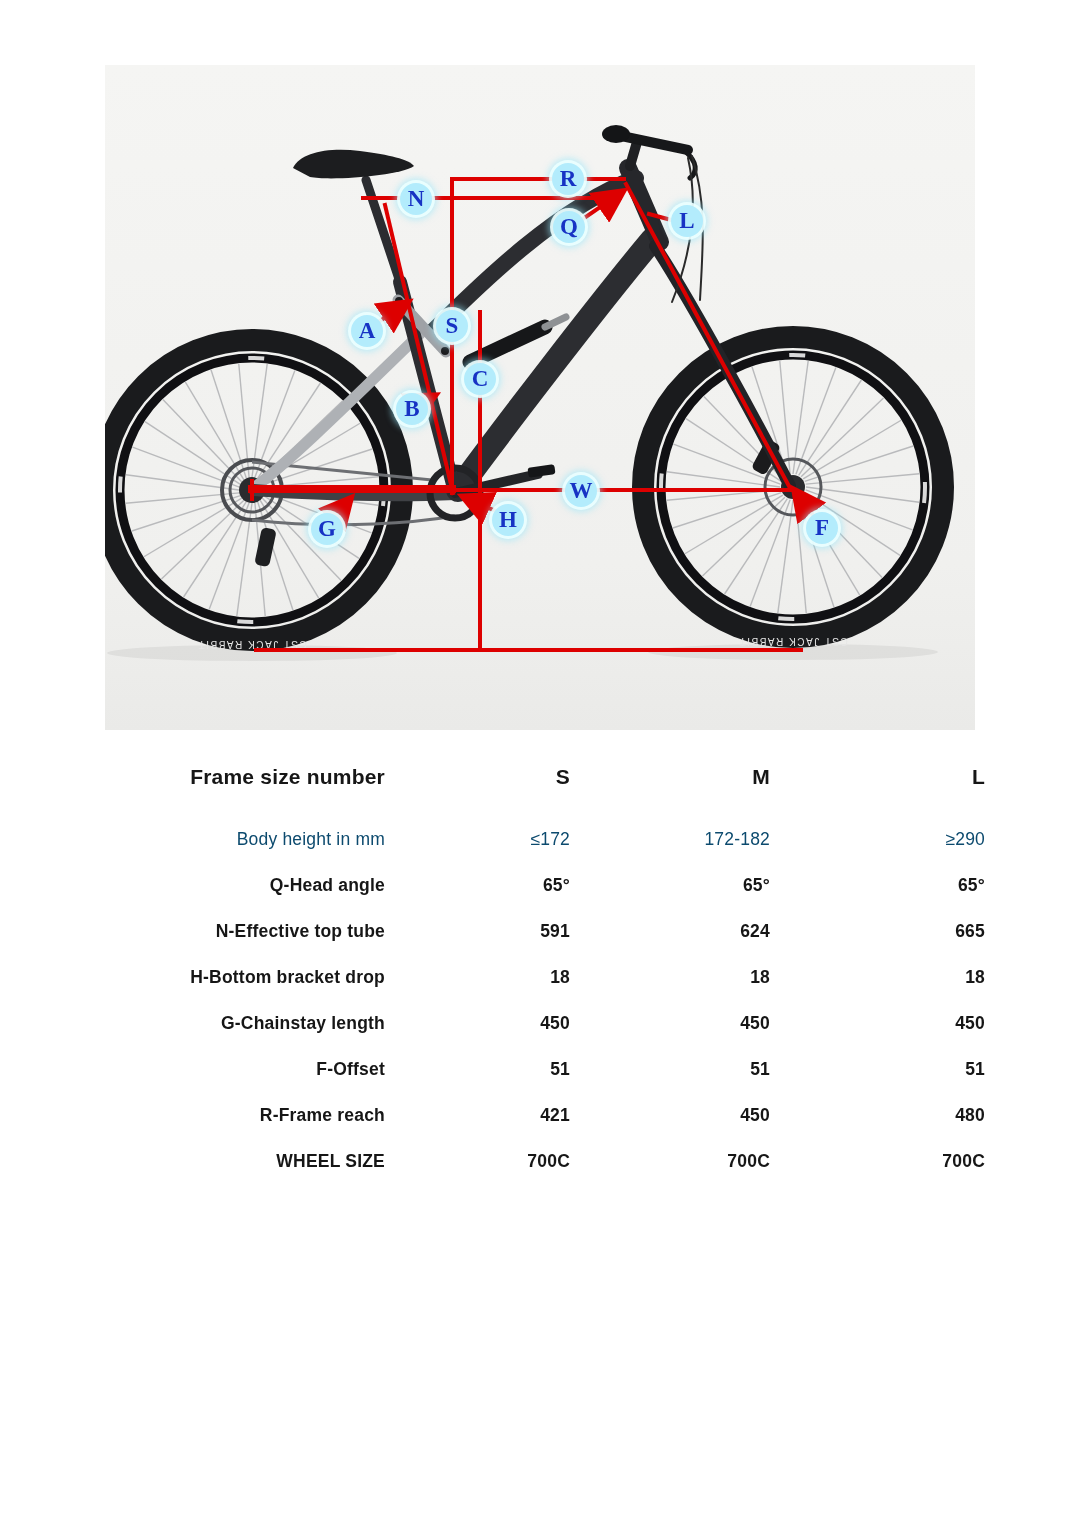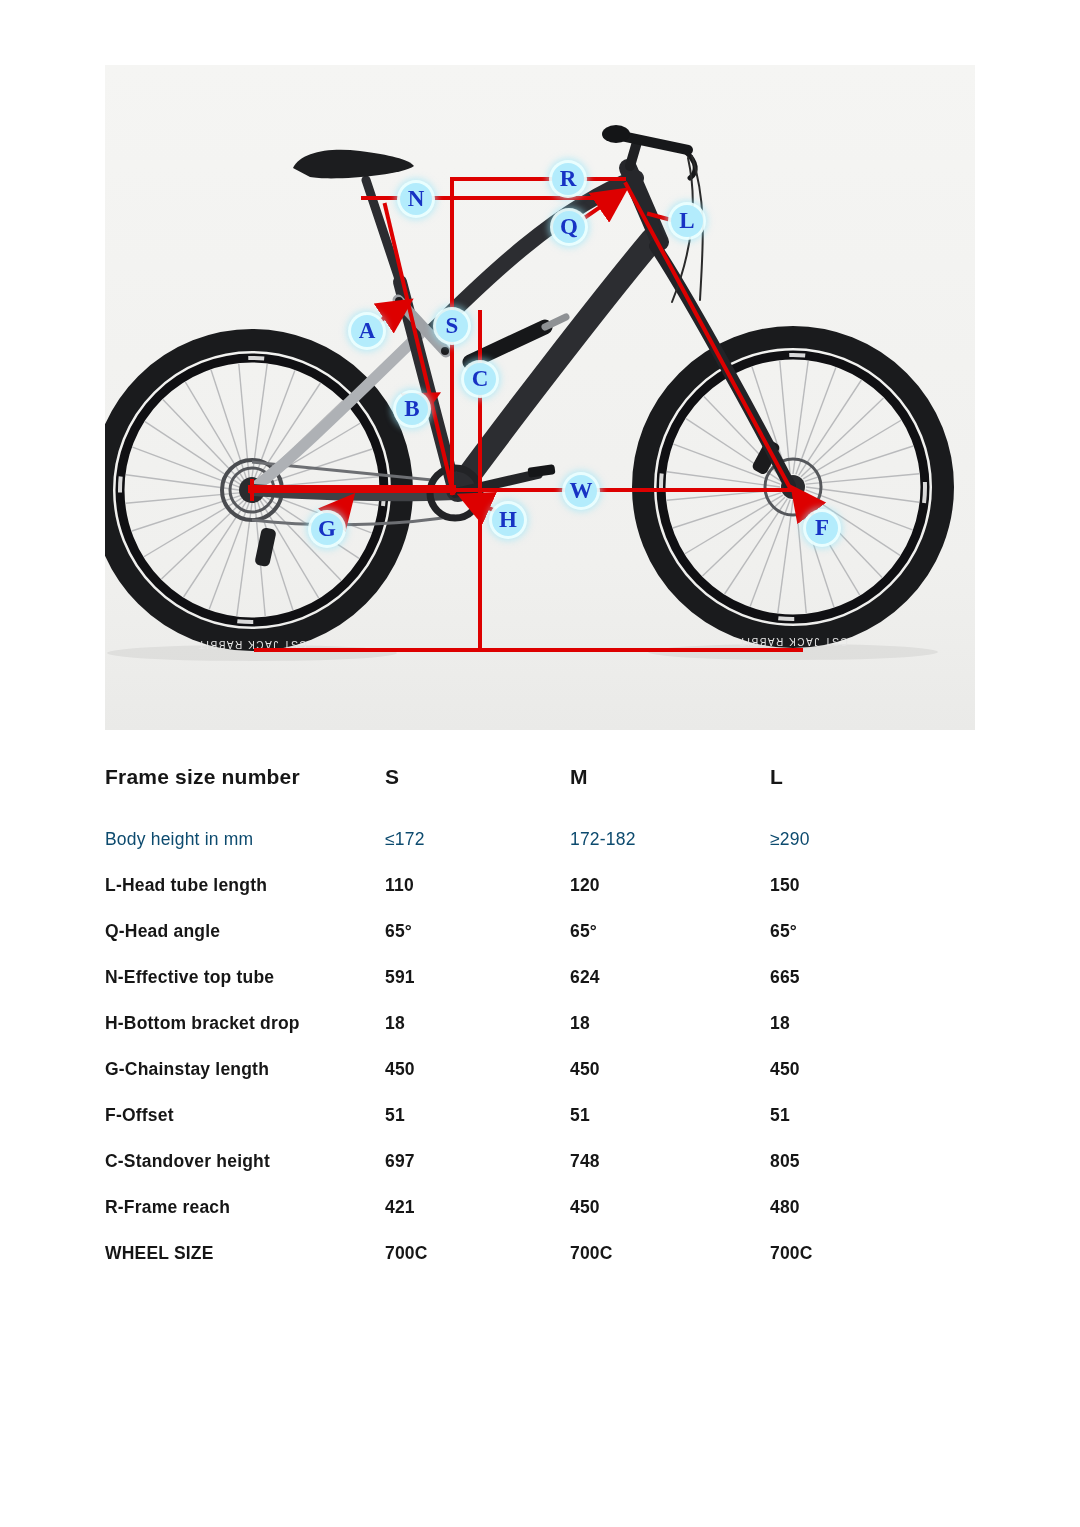--- a/index.html
+++ b/index.html
@@ -10,21 +10,21 @@
   .photo svg{position:absolute;left:0;top:0;}
   .dlabel{position:absolute;width:32px;height:32px;transform:translate(-50%,-50%);
           border-radius:50%;background:#b3ecfc;
           box-shadow:0 0 0 3px rgba(236,255,255,.9),0 0 6px 5px rgba(150,230,250,.55);
           display:flex;align-items:center;justify-content:center;
           font-family:"Liberation Serif",serif;font-weight:700;font-size:23px;color:#1733c4;}
   
   .geo-table{position:absolute;left:105px;top:752px;width:880px;color:#161616;}
   .trow{display:grid;grid-template-columns:280px 185px 200px 215px;align-items:center;height:46px;}
   .trow.head{height:50px;margin-bottom:14px;font-size:21px;font-weight:700;}
-  .cell{text-align:left;font-size:17.5px;font-weight:700;letter-spacing:.2px;}
+  .cell{text-align:right;font-size:17.5px;font-weight:700;letter-spacing:.2px;}
   .trow.head .cell{font-size:21px;}
   .trow.light .cell{font-weight:400;color:#0c4a6e;}
 </style>
 </head>
 <body>
 
 <div class="page">
 
   <div class="photo">
     <svg width="870" height="665" viewBox="105 65 870 665">
@@ -195,26 +195,20 @@
       <div class="cell">L</div>
     </div>
 
     <div class="trow light">
       <div class="cell">Body height in mm</div>
       <div class="cell">≤172</div>
       <div class="cell">172-182</div>
       <div class="cell">≥290</div>
     </div>
     <div class="trow">
-      <div class="cell">L-Head tube length</div>
-      <div class="cell">110</div>
-      <div class="cell">120</div>
-      <div class="cell">150</div>
-    </div>
-    <div class="trow">
       <div class="cell">Q-Head angle</div>
       <div class="cell">65°</div>
       <div class="cell">65°</div>
       <div class="cell">65°</div>
     </div>
     <div class="trow">
       <div class="cell">N-Effective top tube</div>
       <div class="cell">591</div>
       <div class="cell">624</div>
       <div class="cell">665</div>
@@ -231,26 +225,20 @@
       <div class="cell">450</div>
       <div class="cell">450</div>
     </div>
     <div class="trow">
       <div class="cell">F-Offset</div>
       <div class="cell">51</div>
       <div class="cell">51</div>
       <div class="cell">51</div>
     </div>
     <div class="trow">
-      <div class="cell">C-Standover height</div>
-      <div class="cell">697</div>
-      <div class="cell">748</div>
-      <div class="cell">805</div>
-    </div>
-    <div class="trow">
       <div class="cell">R-Frame reach</div>
       <div class="cell">421</div>
       <div class="cell">450</div>
       <div class="cell">480</div>
     </div>
     <div class="trow">
       <div class="cell">WHEEL SIZE</div>
       <div class="cell">700C</div>
       <div class="cell">700C</div>
       <div class="cell">700C</div>

